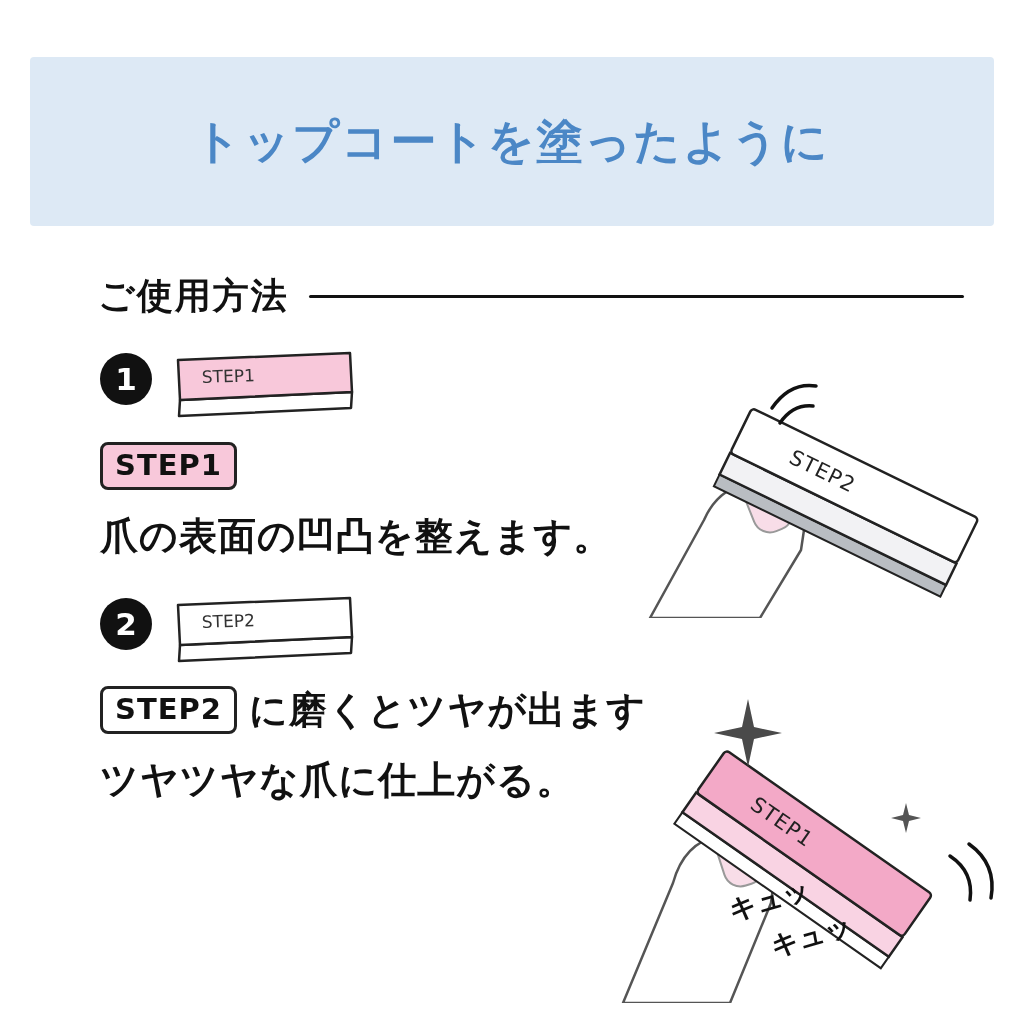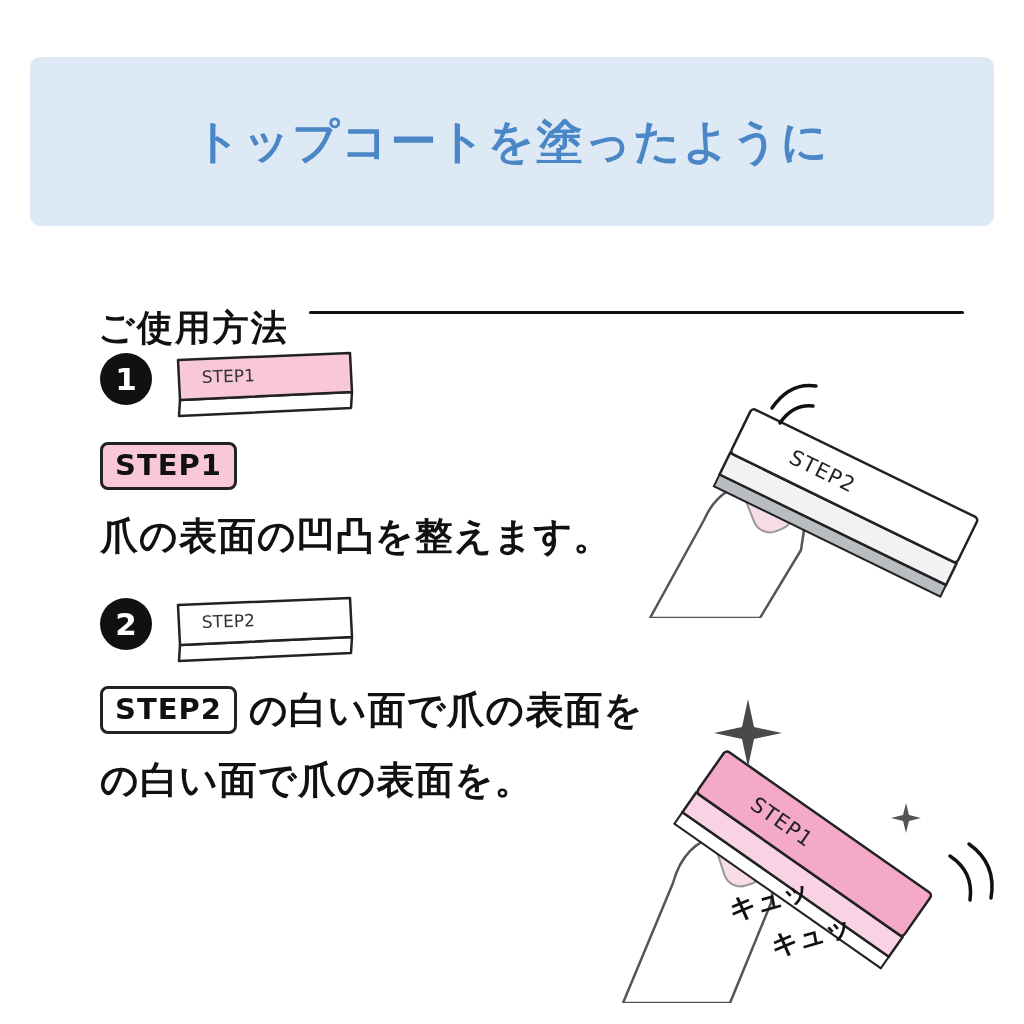--- a/index.html
+++ b/index.html
@@ -6,33 +6,33 @@
   html,body { background:#ffffff; }
   body {
     width:1024px; height:1024px;
     font-family:"DejaVu Sans","Liberation Sans",sans-serif;
     color:#111;
   }
   .page { position:relative; width:1024px; height:1024px; background:#fff; overflow:hidden; }
 
   .header-banner {
     position:absolute; left:30px; top:57px; width:964px; height:169px;
-    background:#dde9f5; border-radius:10px;
+    background:#dde9f5; border-radius:4px;
     display:flex; flex-direction:column; align-items:center; justify-content:center; gap:4px;
   }
   .header-line {
     color:#4b87c6; font-size:46px; font-weight:bold; letter-spacing:2px; line-height:1.35;
     white-space:nowrap;
   }
 
   .usage-heading {
     position:absolute; left:98px; top:272px; width:866px;
     display:flex; align-items:center; gap:20px;
   }
-  .usage-title { font-size:36px; font-weight:bold; color:#111; letter-spacing:2px; white-space:nowrap;margin-top:32px; }
+  .usage-title { font-size:36px; font-weight:bold; color:#111; letter-spacing:2px; white-space:nowrap; }
   .usage-rule { flex:1; height:3px; background:#111; border-radius:2px; }
 
   .step-badge {
     position:absolute; width:52px; height:52px; background:#111; border-radius:50%;
     color:#fff; display:flex; align-items:center; justify-content:center;
     font-size:31px; font-weight:bold;
   }
   .badge1 { left:100px; top:353px; }
   .badge2 { left:100px; top:598px; }
 
@@ -107,23 +107,23 @@
 
   <svg class="bar-svg bar2" width="200" height="74" viewBox="0 0 200 74">
     <polygon points="12,52 184,44 183,60 11,68" fill="#ffffff" stroke="#222" stroke-width="2.5" stroke-linejoin="round"></polygon>
     <polygon points="10,12 182,5 184,44 12,52" fill="#ffffff" stroke="#222" stroke-width="2.5" stroke-linejoin="round"></polygon>
     <text x="34" y="35" font-size="17" fill="#333" transform="rotate(-2 34 35)">STEP2</text>
   </svg>
 
   <div class="step-text step2-text">
     <div class="t-line">
       <span class="chip chip-white">STEP2</span>
-      <span>の白い面で爪の表面を</span>
+      <span>に磨くとツヤが出ます</span>
     </div>
-    <div class="t-plain">の白い面で爪の表面を。</div>
+    <div class="t-plain">ツヤツヤな爪に仕上がる。</div>
   </div>
 
   <svg class="illust illust-bottom" width="430" height="315" viewBox="0 0 430 315">
     <path d="M 25 315 L 75 195 Q 86 155 120 148 L 140 146 Q 176 148 178 177 L 173 215 L 132 315 Z" fill="#ffffff" stroke="#555" stroke-width="2.5" stroke-linejoin="round"></path>
     <rect x="122" y="143" width="40" height="55" rx="17" transform="rotate(-18 142 170)" fill="#f8dde8" stroke="#999" stroke-width="2"></rect>
     <g transform="translate(128,62) rotate(35)">
       <rect x="0" y="76" width="252" height="14" fill="#ffffff" stroke="#222" stroke-width="2"></rect>
       <rect x="0" y="52" width="252" height="24" fill="#f9d3e3" stroke="#222" stroke-width="2.5"></rect>
       <rect x="0" y="0" width="252" height="52" rx="4" fill="#f3a9c7" stroke="#222" stroke-width="2.5"></rect>
       <text x="52" y="34" font-size="21" fill="#222" letter-spacing="1">STEP1</text>

